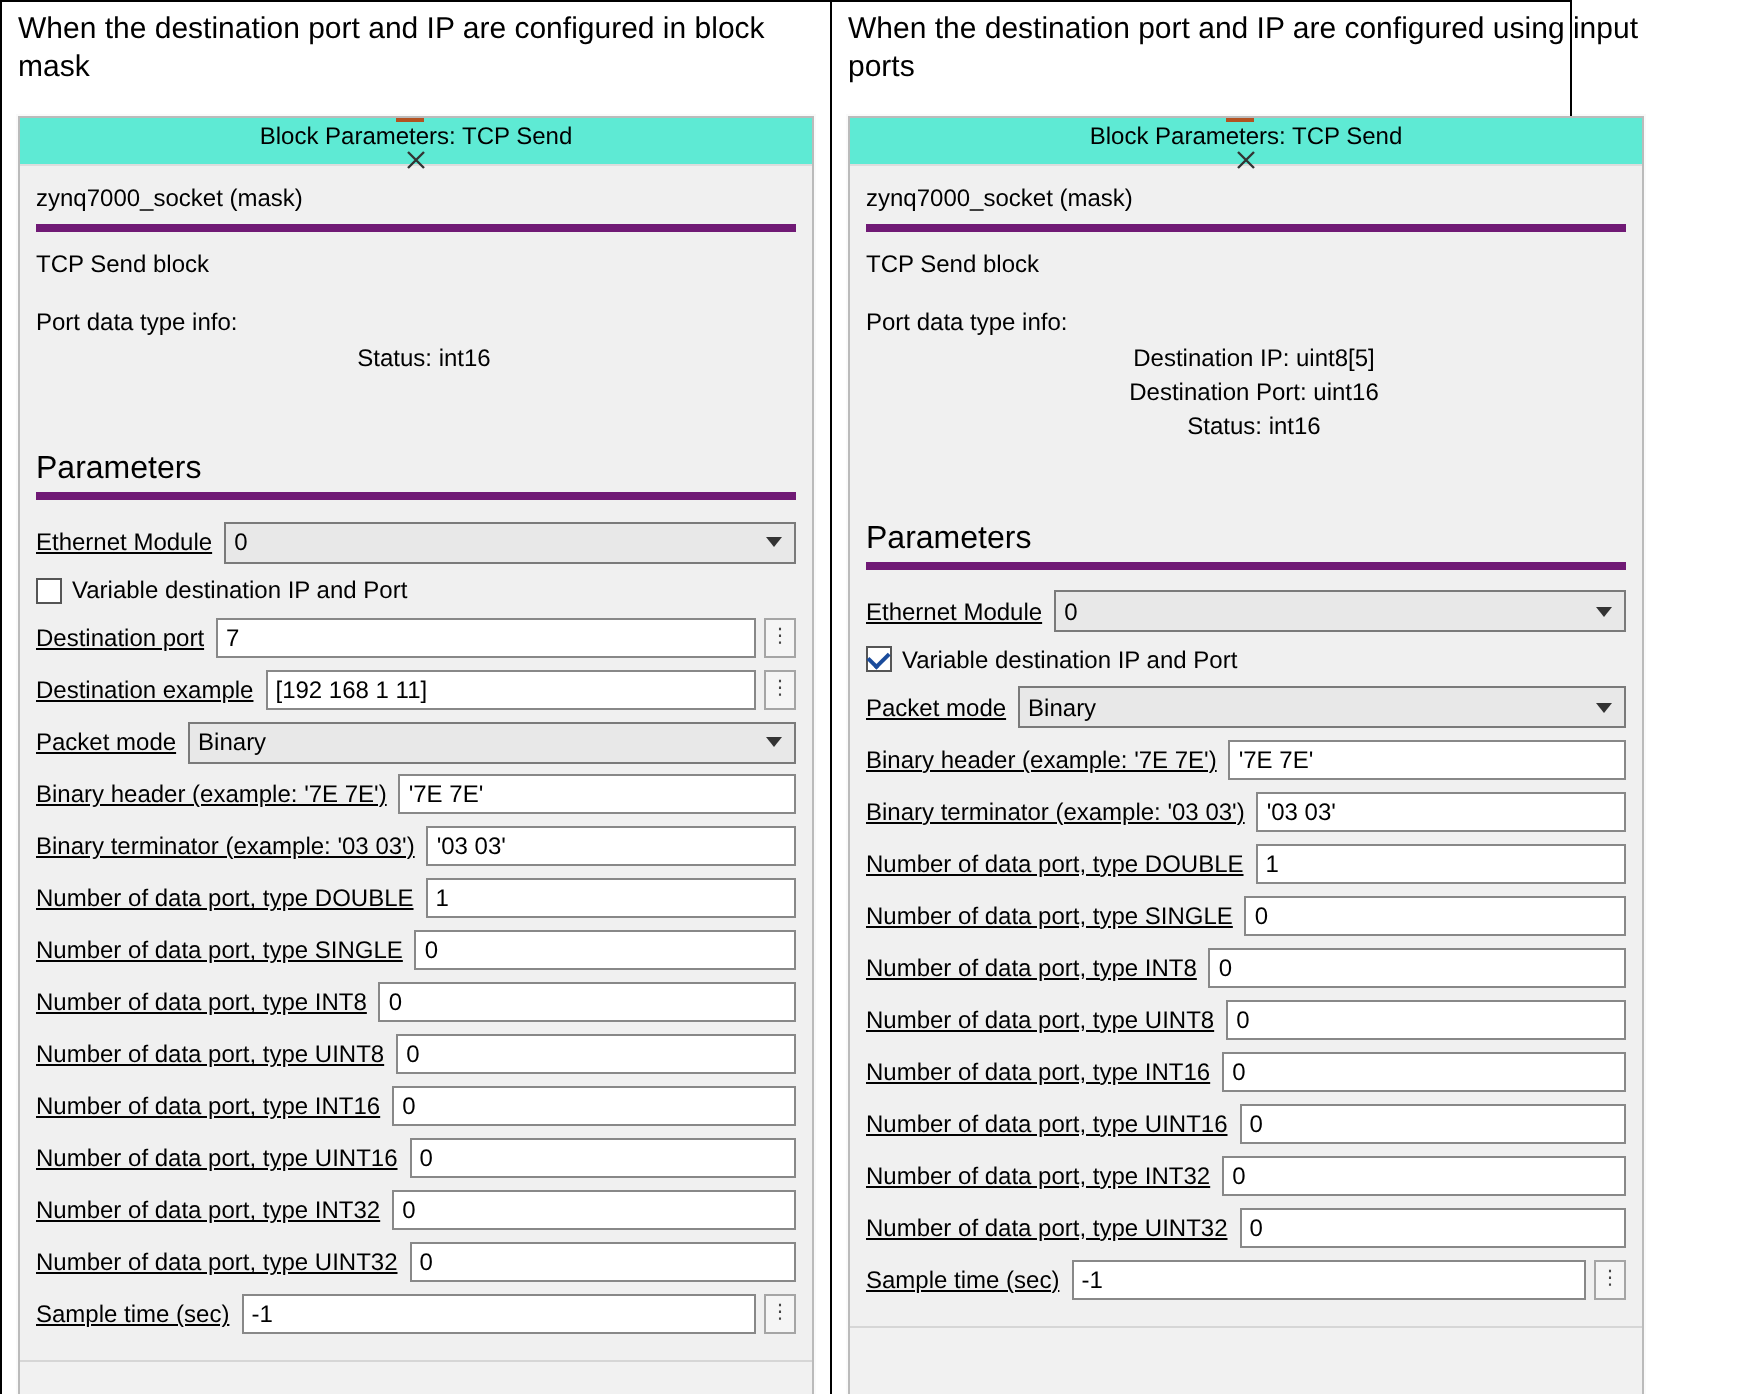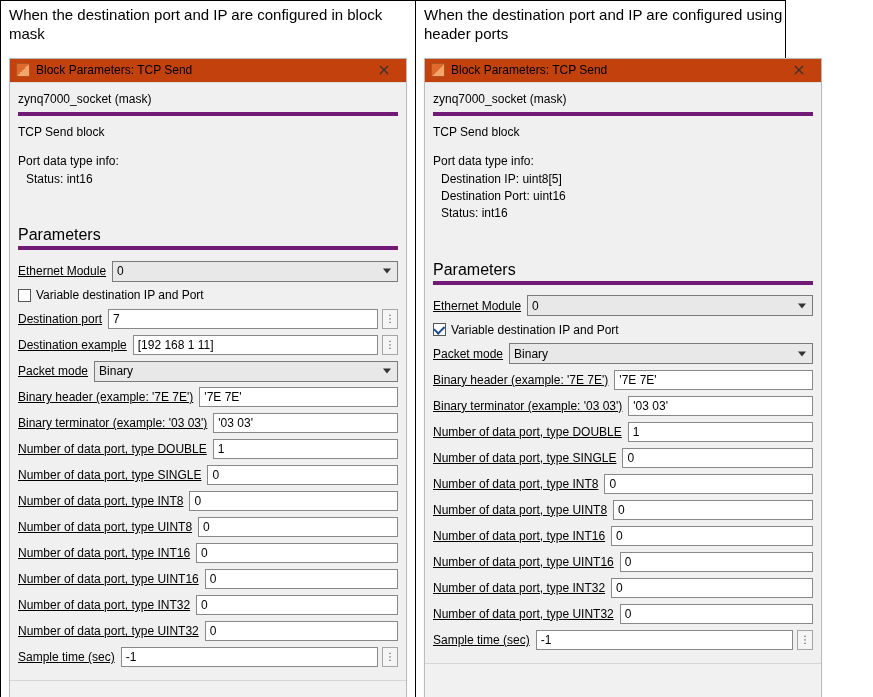--- a/index.html
+++ b/index.html
@@ -31,25 +31,26 @@
     width: 398px;
     border: 1px solid #bbb;
     background: #f0f0f0;
     margin-top: 6px;
     box-shadow: 0 0 0 1px rgba(0,0,0,0.02);
     position: relative;
   }
   .titlebar {
     display: flex;
     align-items: center;
-    background: #c2410c;
+    background: #5eead4;
     border-bottom: 1px solid #ddd;
     height: 24px;
     padding: 0 6px;
     position: relative;
+    flex-direction: column;
   }
   .titlebar .appicon {
     width: 14px; height: 14px;
     background: linear-gradient(135deg,#e06a2b 0 50%,#f3a56b 50% 100%);
     border: 1px solid #b35221;
     margin-right: 6px;
     display: inline-block;
   }
   .titlebar .title {
     flex: 1;
@@ -65,21 +66,21 @@
   }
   .closebtn svg { width: 10px; height: 10px; }
   .body {
     padding: 6px 8px 0 8px;
   }
   .info-block {
     font-size: 12px;
     line-height: 1.45;
     padding: 2px 0 4px 0;
   }
-  .info-sub { padding-left: 8px; }
+  .info-sub { padding-left: 8px; text-align: center; }
   .section-label {
     font-size: 16px;
     padding: 6px 0 2px 0;
     margin-top: 24px;
   }
   .inner-panel {
     border-top: 4px solid #701a75;
     padding: 6px 0 4px 0;
   }
   .row {
@@ -344,21 +345,21 @@
       <div class="button-row">
         <div class="btn ok">OK</div>
         <div class="btn">Cancel</div>
         <div class="btn">Help</div>
         <div class="btn apply">Apply</div>
       </div>
     </div>
   </div>
 
   <div class="col">
-    <div class="col-caption">When the destination port and IP are configured using header ports</div>
+    <div class="col-caption">When the destination port and IP are configured using input ports</div>
 
     <div class="dialog">
       <div class="titlebar">
         <span class="appicon"></span>
         <span class="title">Block Parameters: TCP Send</span>
         <span class="closebtn">
           <svg viewBox="0 0 10 10">
               <path d="M1 1 L9 9 M9 1 L1 9" stroke="#333" stroke-width="1.2" fill="none"></path>
             </svg>
         </span>

